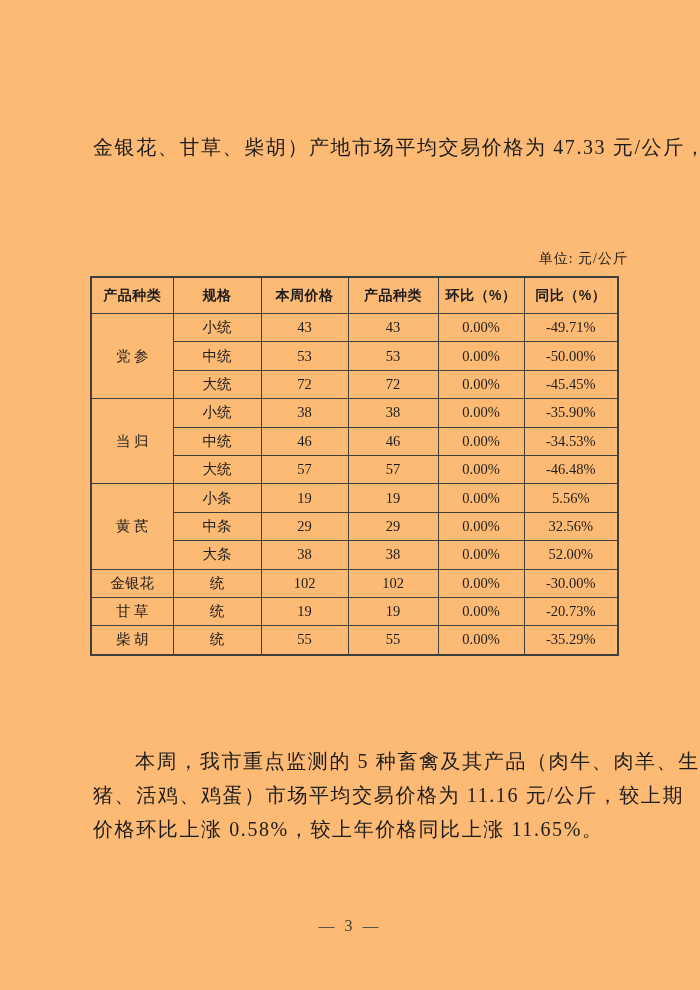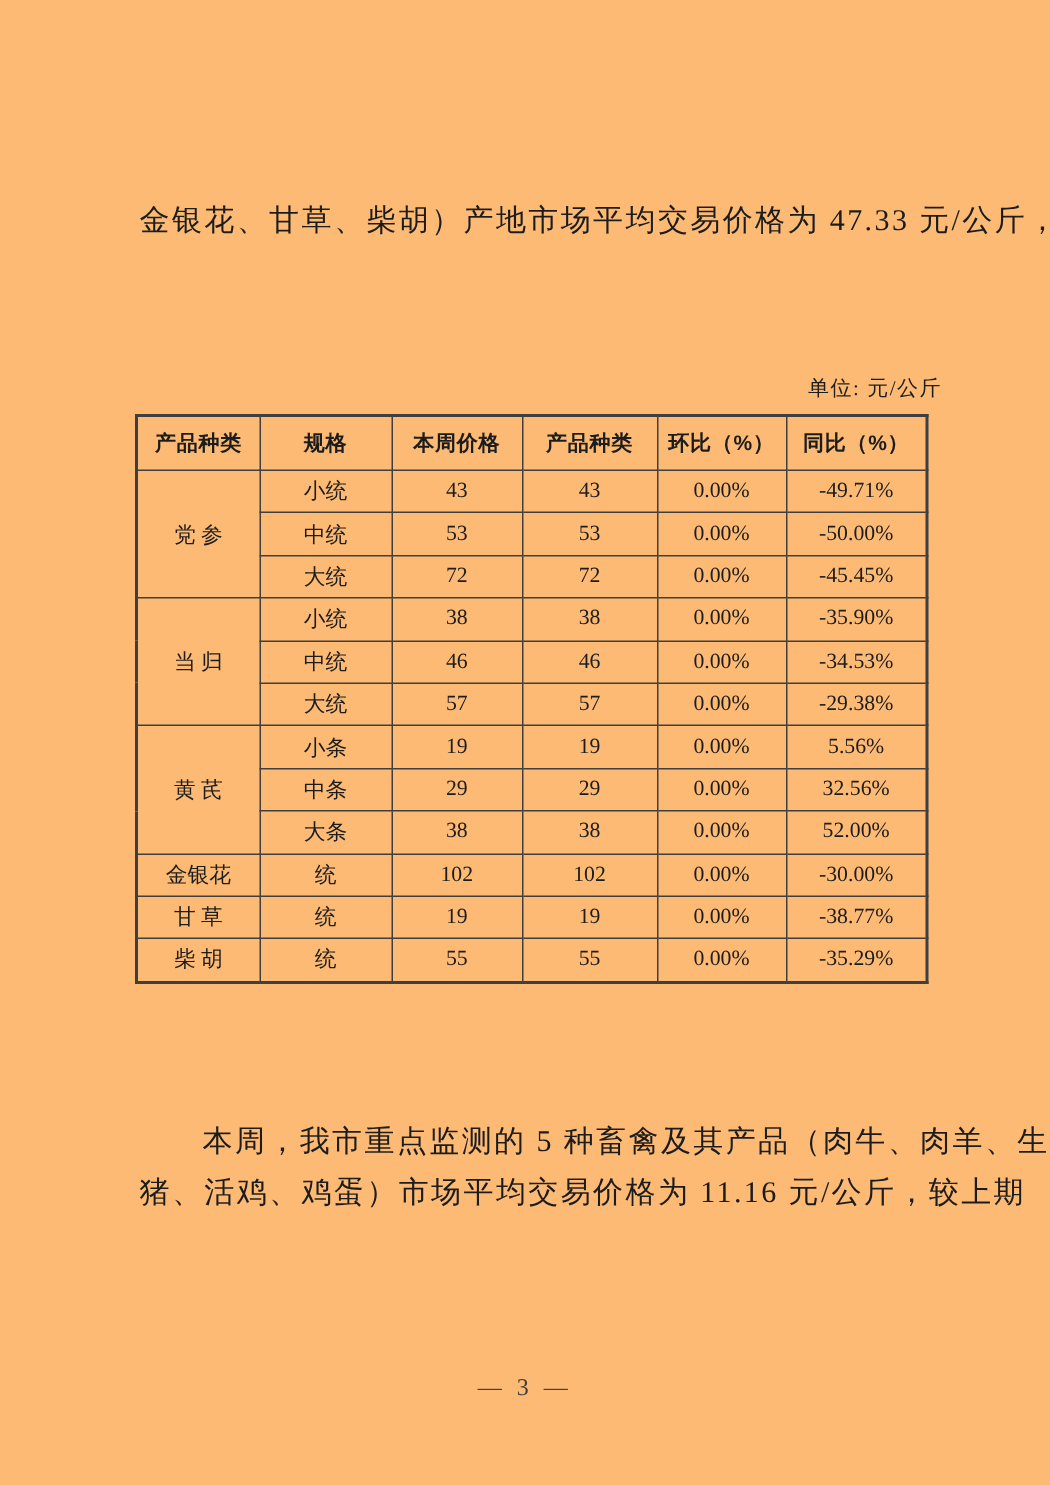--- a/index.html
+++ b/index.html
@@ -107,21 +107,21 @@
           <td>46</td>
           <td>46</td>
           <td>0.00%</td>
           <td>-34.53%</td>
         </tr>
         <tr>
           <td>大统</td>
           <td>57</td>
           <td>57</td>
           <td>0.00%</td>
-          <td>-29.38%</td>
+          <td>-46.48%</td>
         </tr>
         <tr>
           <td rowspan="3">黄 芪</td>
           <td>小条</td>
           <td>19</td>
           <td>19</td>
           <td>0.00%</td>
           <td>5.56%</td>
         </tr>
         <tr>
@@ -145,34 +145,35 @@
           <td>102</td>
           <td>0.00%</td>
           <td>-30.00%</td>
         </tr>
         <tr>
           <td rowspan="1">甘 草</td>
           <td>统</td>
           <td>19</td>
           <td>19</td>
           <td>0.00%</td>
-          <td>-38.77%</td>
+          <td>-20.73%</td>
         </tr>
         <tr>
           <td rowspan="1">柴 胡</td>
           <td>统</td>
           <td>55</td>
           <td>55</td>
           <td>0.00%</td>
           <td>-35.29%</td>
         </tr>
       </tbody>
   </table>
 
 
   <div class="body-para">
     <div class="line indent">本周，我市重点监测的 5 种畜禽及其产品（肉牛、肉羊、生</div>
     <div class="line">猪、活鸡、鸡蛋）市场平均交易价格为 11.16 元/公斤，较上期</div>
+    <div class="line">价格环比上涨 0.58%，较上年价格同比上涨 11.65%。</div>
   </div>
 
   <div class="page-number">— 3 —</div>
 
 </div>
 
 </body></html>

